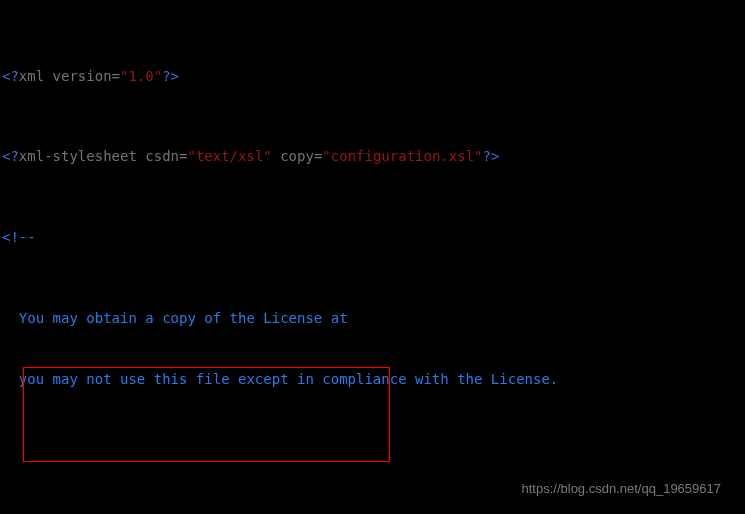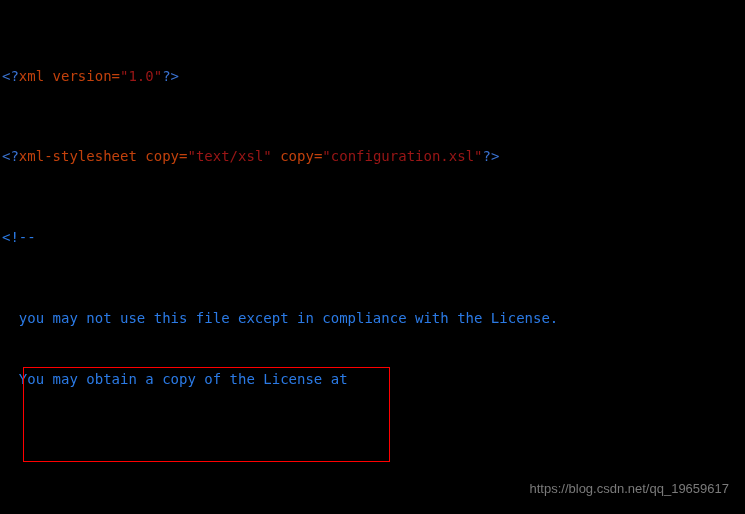--- a/index.html
+++ b/index.html
@@ -28,54 +28,54 @@
     line-height: 20.2px;
     white-space: pre;
     letter-spacing: 0px;
   }
   .ln {
     height: 20.2px;
     white-space: pre;
   }
   
   .c-proc   { color: #3972d1; }   
-  .c-key    { color: #c2410c; }   
+  .c-key    { color: #737373; }   
   .c-str    { color: #9b1616; }   
   .c-cmt    { color: #2b7ae5; }
   #highlight-box {
     position: absolute;
     border: 1px solid #ff0000;
     box-sizing: border-box;
     pointer-events: none;
   }
   #watermark {
     position: absolute;
-    right: 16px;
+    right: 24px;
     bottom: 18px;
     color: #7a7a7a;
     font-family: "Liberation Sans", sans-serif;
     font-size: 13px;
     white-space: pre;
   }
 </style>
 </head>
 <body>
 
 <div id="terminal">
 
   <div class="code-area">
 
     <div class="ln"><span class="c-proc">&lt;?</span><span class="c-key">xml version</span><span class="c-key">=</span><span class="c-str">"1.0"</span><span class="c-proc">?&gt;</span></div>
 
-    <div class="ln"><span class="c-proc">&lt;?</span><span class="c-key">xml-stylesheet copy</span><span class="c-key">=</span><span class="c-str">"text/xsl"</span><span class="c-key"> copy</span><span class="c-key">=</span><span class="c-str">"configuration.xsl"</span><span class="c-proc">?&gt;</span></div>
+    <div class="ln"><span class="c-proc">&lt;?</span><span class="c-key">xml-stylesheet csdn</span><span class="c-key">=</span><span class="c-str">"text/xsl"</span><span class="c-key"> copy</span><span class="c-key">=</span><span class="c-str">"configuration.xsl"</span><span class="c-proc">?&gt;</span></div>
 
     <div class="ln c-cmt">&lt;!--</div>
 
+    <div class="ln c-cmt">  You may obtain a copy of the License at</div>
     <div class="ln c-cmt">  you may not use this file except in compliance with the License.</div>
-    <div class="ln c-cmt">  You may obtain a copy of the License at</div>
     <div class="ln c-cmt"></div>
     
     
     
     
     
     
     
 
     

